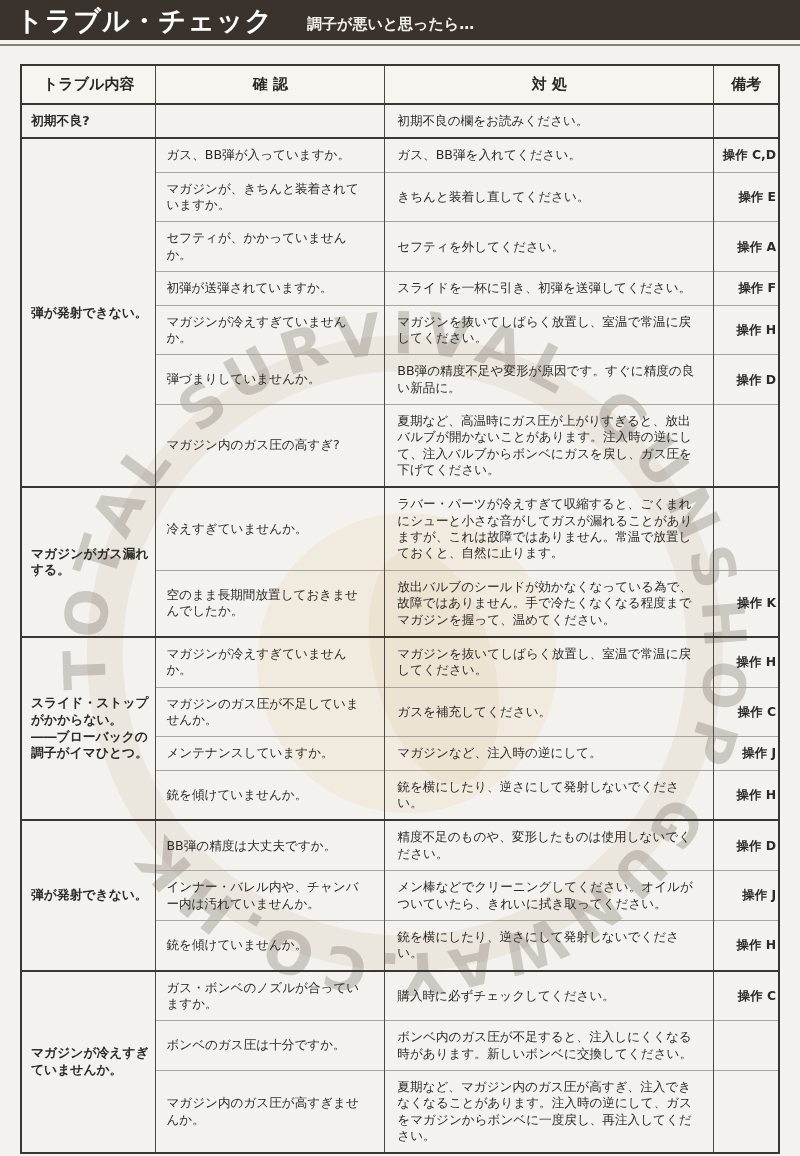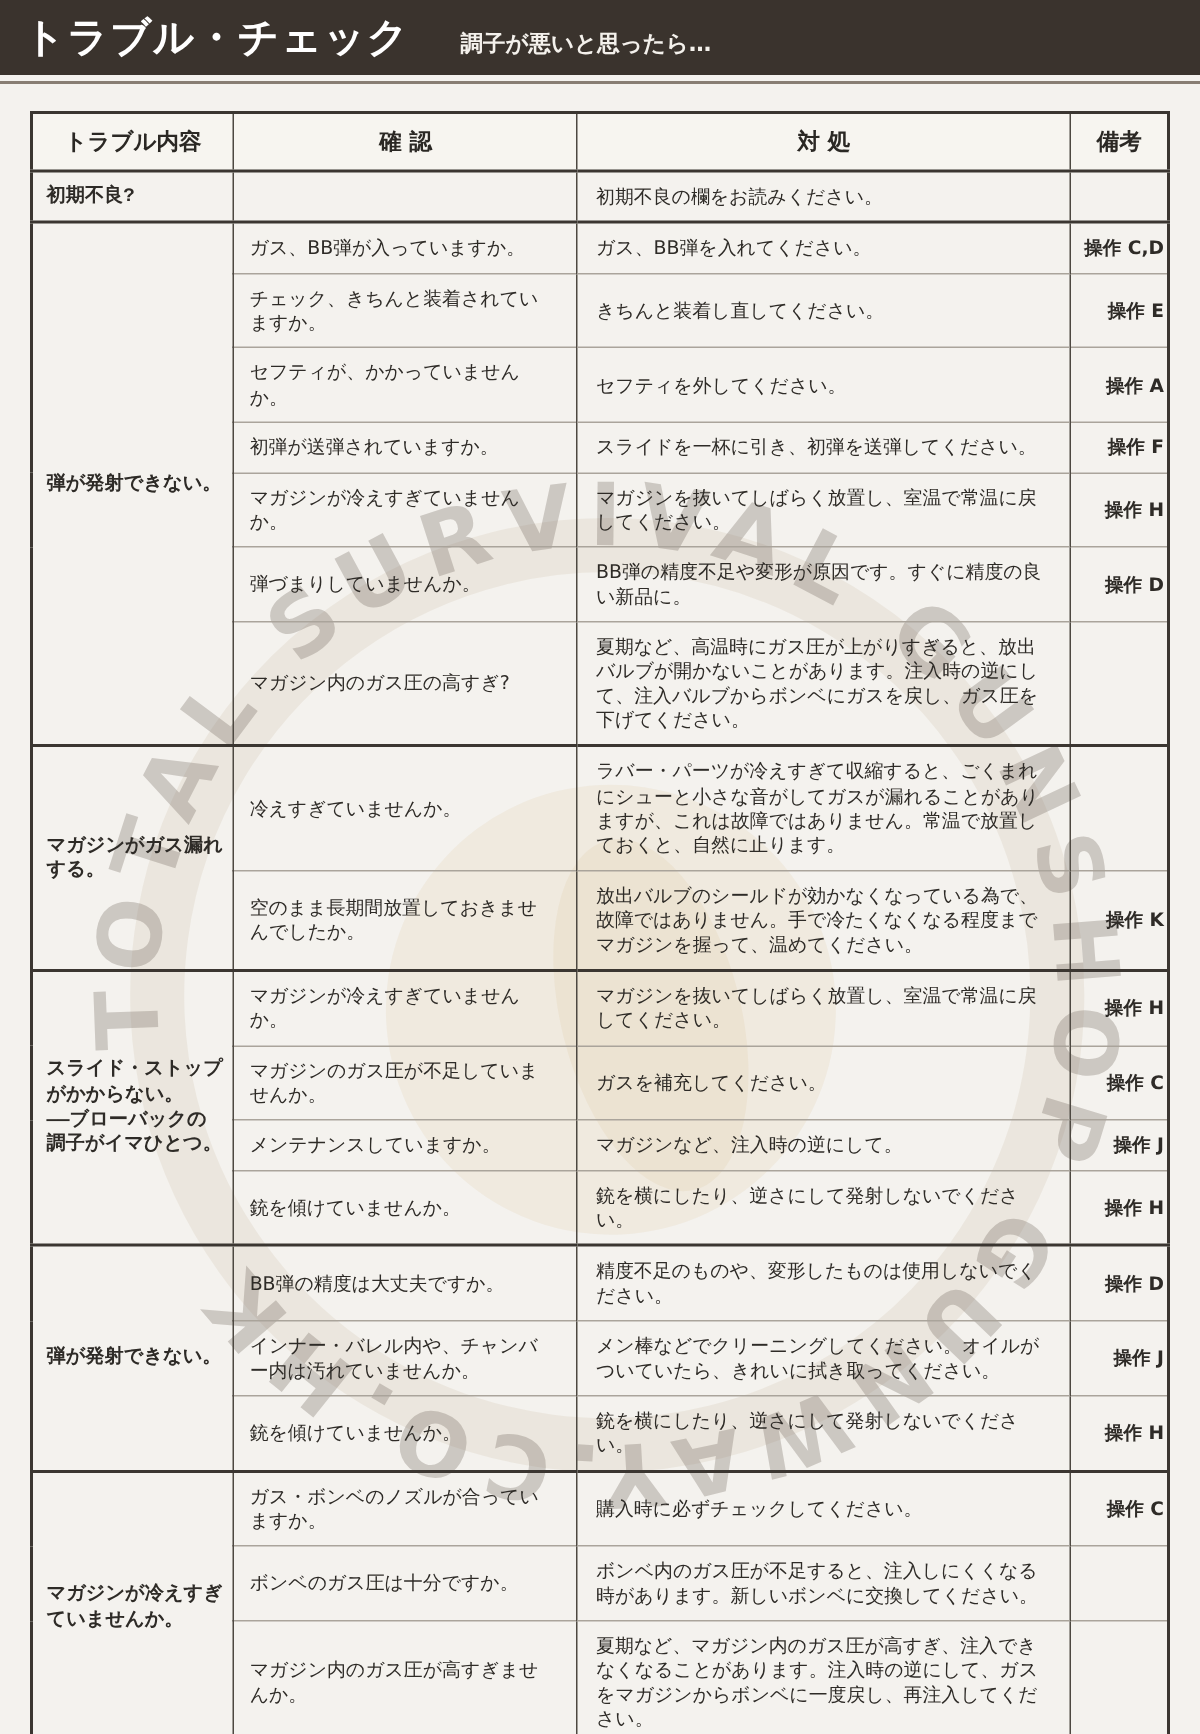--- a/index.html
+++ b/index.html
@@ -8,21 +8,21 @@
     width:800px;min-height:1156px;margin:0 auto;
     background:#f4f2ee;
     font-family:"DejaVu Sans","Liberation Sans",sans-serif;
     color:#2e2b27;
     overflow:hidden;
     box-sizing:border-box;
   }
   
   .topbar{
     background:#3a332d;
-    height:50px;
+    height:40px;
     display:flex;align-items:center;
     padding:0 16px;
   }
   .topbar .title{
     color:#ffffff;font-size:27px;font-weight:bold;letter-spacing:1px;line-height:1;
   }
   .topbar .subtitle{
     color:#f4f1ec;font-size:15px;font-weight:bold;margin-left:34px;margin-top:8px;line-height:1;
   }
   .topbar-rule{
@@ -61,21 +61,20 @@
     border-top:1px solid #aaa49b;
   }
   td:last-child{border-right:none;}
   tr.sec-start td{border-top:2px solid #3b3631;}
   thead + tbody tr.sec-start:first-child td{border-top:none;}
   td.trouble{
     font-weight:bold;font-size:12.8px;
     padding:6px 6px 6px 9px;
     white-space:pre-line;
     vertical-align:middle;
-    font-family:Liberation Mono, monospace;
   }
   td.check{padding-right:20px;}
   td.action{padding-left:12px;}
   td.note{
     font-weight:bold;text-align:right;padding:4px 2px;font-size:12.4px;white-space:nowrap;
   }
   
   .footnotes{
     display:flex;gap:26px;
     margin:14px 26px 0 26px;
@@ -134,21 +133,21 @@
             <td class="action">初期不良の欄をお読みください。</td>
             <td class="note"></td>
           </tr>
           <tr class="sec-start">
             <td class="trouble" rowspan="7">弾が発射できない。</td>
             <td class="check">ガス、BB弾が入っていますか。</td>
             <td class="action">ガス、BB弾を入れてください。</td>
             <td class="note">操作 C,D</td>
           </tr>
           <tr>
-            <td class="check">チェック、きちんと装着されていますか。</td>
+            <td class="check">マガジンが、きちんと装着されていますか。</td>
             <td class="action">きちんと装着し直してください。</td>
             <td class="note">操作 E</td>
           </tr>
           <tr>
             <td class="check">セフティが、かかっていませんか。</td>
             <td class="action">セフティを外してください。</td>
             <td class="note">操作 A</td>
           </tr>
           <tr>
             <td class="check">初弾が送弾されていますか。</td>

